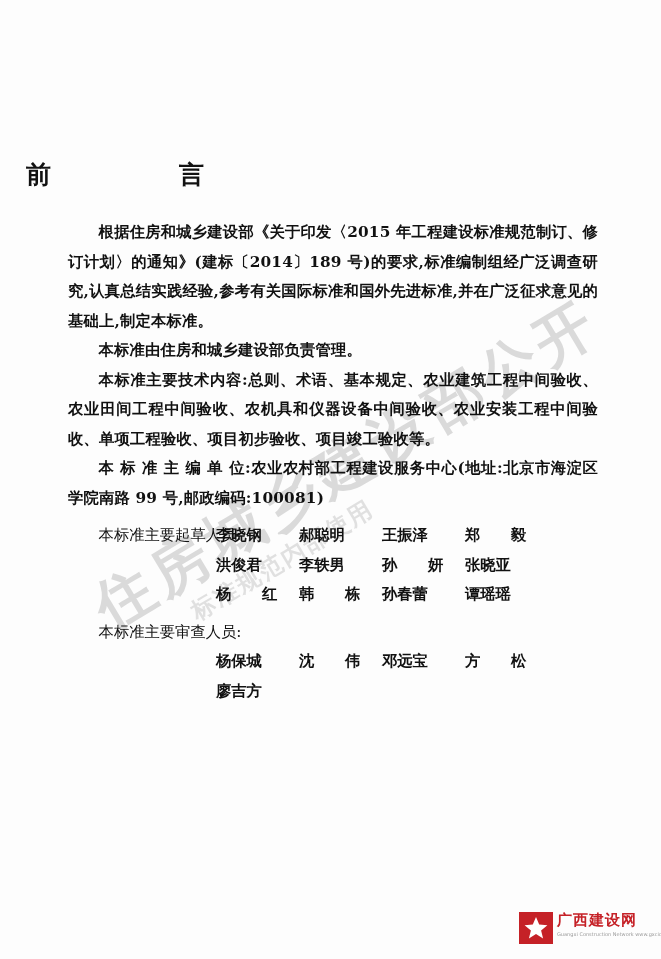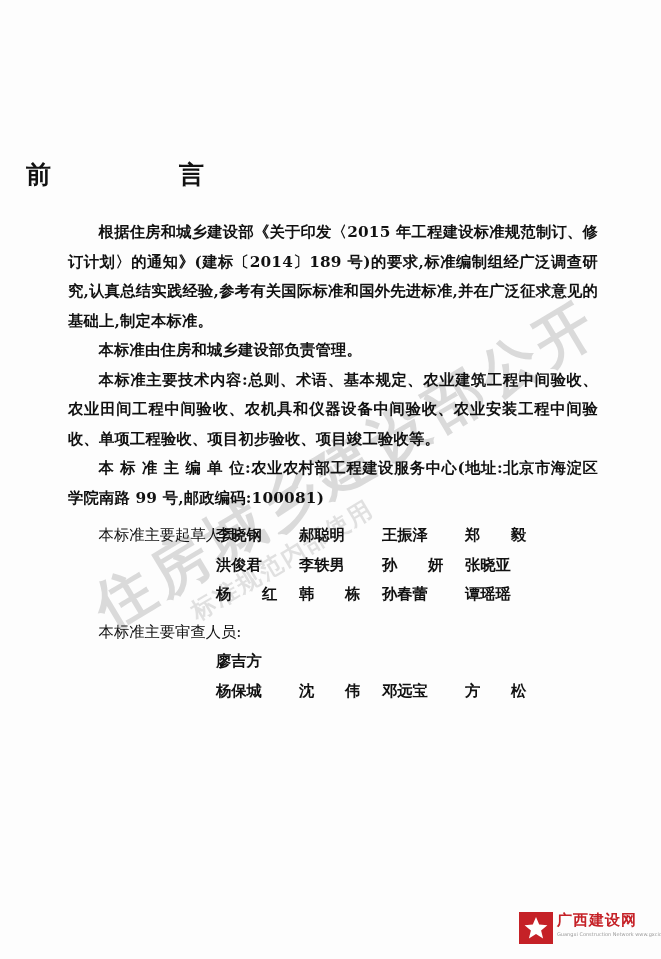--- a/index.html
+++ b/index.html
@@ -215,30 +215,30 @@
       </div>
     </div>
 
     <div class="name-block">
       <div class="name-row">
         <div class="name-label">本标准主要审查人员:</div>
       </div>
       <div class="name-row">
         <div class="name-label blank">本标准主要审查人员:</div>
         <div class="names">
-          <span>廖吉方</span>
-        </div>
-      </div>
-      <div class="name-row">
-        <div class="name-label blank">本标准主要审查人员:</div>
-        <div class="names">
           <span>杨保城</span>
           <span>沈　　伟</span>
           <span>邓远宝</span>
           <span>方　　松</span>
+        </div>
+      </div>
+      <div class="name-row">
+        <div class="name-label blank">本标准主要审查人员:</div>
+        <div class="names">
+          <span>廖吉方</span>
         </div>
       </div>
     </div>
 
   </div>
 
   <div class="footer-logo">
     <div class="logo-mark">
       <svg width="26" height="24" viewBox="0 0 26 24" aria-hidden="true">
         <polygon points="13,1 16.2,8.6 24.4,9.2 18.1,14.5 20.1,22.5 13,18.1 5.9,22.5 7.9,14.5 1.6,9.2 9.8,8.6" fill="#ffffff"></polygon>

